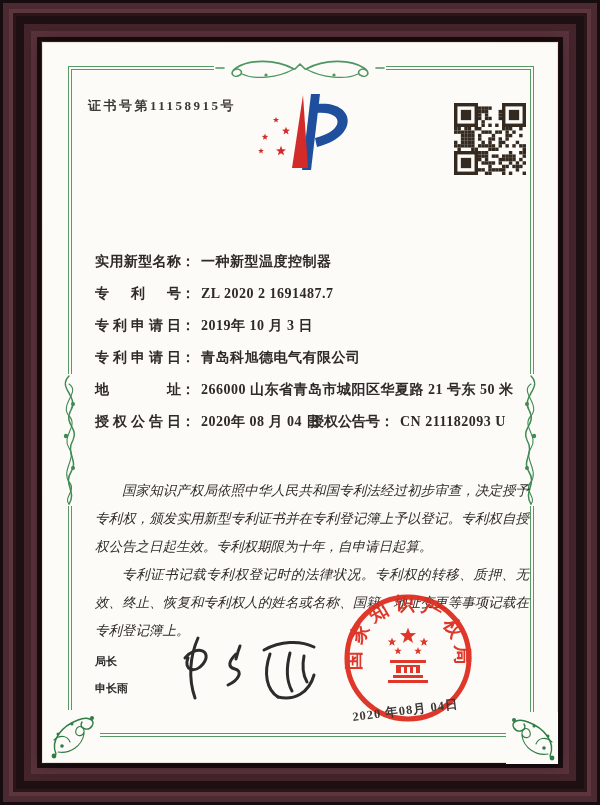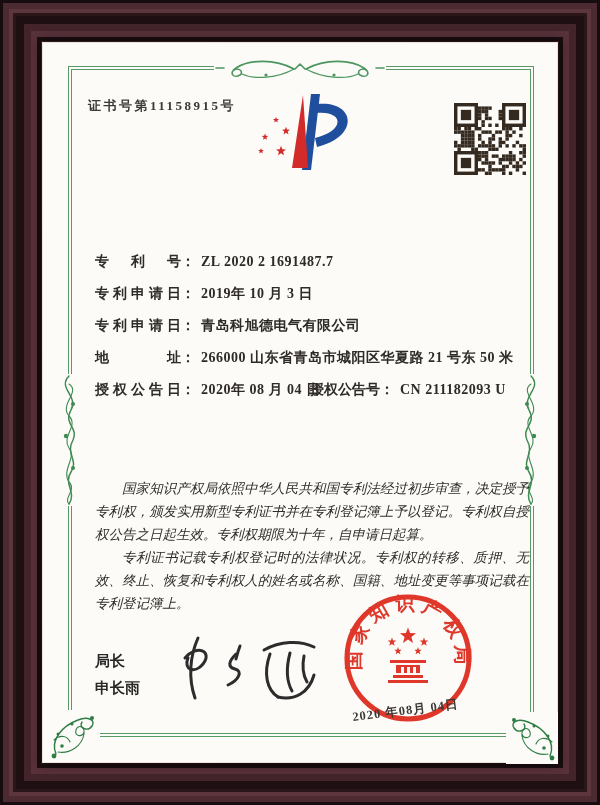--- a/index.html
+++ b/index.html
@@ -30,25 +30,25 @@
   .qr{position:absolute;left:454px;top:103px;width:72px;height:72px;}
   .title{position:absolute;left:0;right:0;top:181px;text-align:center;font-size:31px;font-weight:700;
     letter-spacing:9px;color:#1f1d1b;}
   
   .fields{position:absolute;left:95px;top:253px;width:435px;color:#2d2a27;}
   .frow{position:relative;height:21px;margin-bottom:11px;font-size:14px;font-weight:600;white-space:nowrap;}
   .flabel{display:inline-block;width:86px;text-align:justify;text-align-last:justify;vertical-align:top;}
   .fvalue{margin-left:6px;letter-spacing:.5px;}
   .grant-no{position:absolute;left:215px;top:0;}
   
-  .paras{position:absolute;left:95px;top:477px;width:434px;font-size:13.5px;line-height:23px;
+  .paras{position:absolute;left:95px;top:477px;width:434px;font-size:13.5px;line-height:28px;
     color:#2e2b28;font-style:italic;font-weight:500;text-align:justify;}
   .paras p{margin:0;text-indent:2em;}
   
-  .director{position:absolute;left:95px;top:648px;font-size:15px;font-weight:700;color:#2a2826;line-height:27px;}
+  .director{position:absolute;left:95px;top:648px;font-size:11px;font-weight:700;color:#2a2826;line-height:27px;}
   .signature{position:absolute;left:168px;top:628px;width:180px;height:82px;}
   .seal{position:absolute;left:338px;top:588px;width:140px;height:140px;opacity:.93;}
   .seal-date{position:absolute;left:352px;top:701px;width:130px;font-size:12.5px;font-weight:600;color:#3b3835;
     transform:rotate(-7deg);letter-spacing:1px;white-space:nowrap;}
 </style>
 </head>
 <body>
 
 <div class="page">
   <div class="frame"></div>
@@ -282,20 +282,23 @@
         <rect x="6.857142857142857" y="54.857142857142854" width="10.285714285714285" height="10.285714285714285" fill="#352a20"></rect>
         <rect x="48" y="0" width="24" height="24" fill="#352a20"></rect>
         <rect x="51.42857142857142" y="3.4285714285714284" width="17.142857142857142" height="17.142857142857142" fill="#fcfbf8"></rect>
         <rect x="54.857142857142854" y="6.857142857142857" width="10.285714285714285" height="10.285714285714285" fill="#352a20"></rect>
       </svg>
   </div>
 
 
   <div class="fields">
     <div class="frow">
+      <span class="flabel">实用新型名称</span><span>：</span><span class="fvalue">一种新型温度控制器</span>
+    </div>
+    <div class="frow">
       <span class="flabel">专利号</span><span>：</span><span class="fvalue">ZL 2020 2 1691487.7</span>
     </div>
     <div class="frow">
       <span class="flabel">专利申请日</span><span>：</span><span class="fvalue">2019年 10 月 3 日</span>
     </div>
     <div class="frow">
       <span class="flabel">专利申请日</span><span>：</span><span class="fvalue">青岛科旭德电气有限公司</span>
     </div>
     <div class="frow">
       <span class="flabel">地址</span><span>：</span><span class="fvalue">266000 山东省青岛市城阳区华夏路 21 号东 50 米</span>

